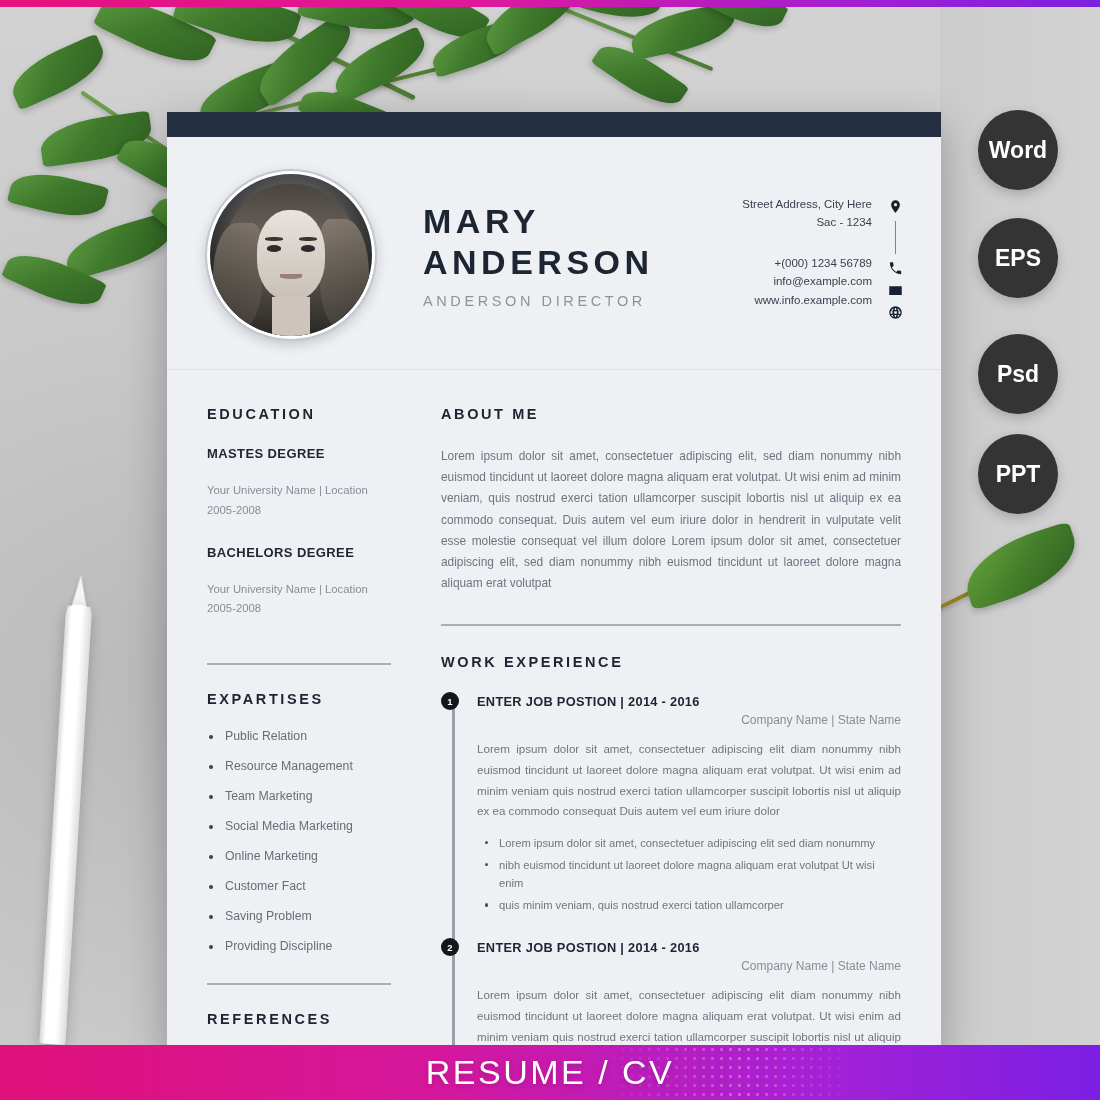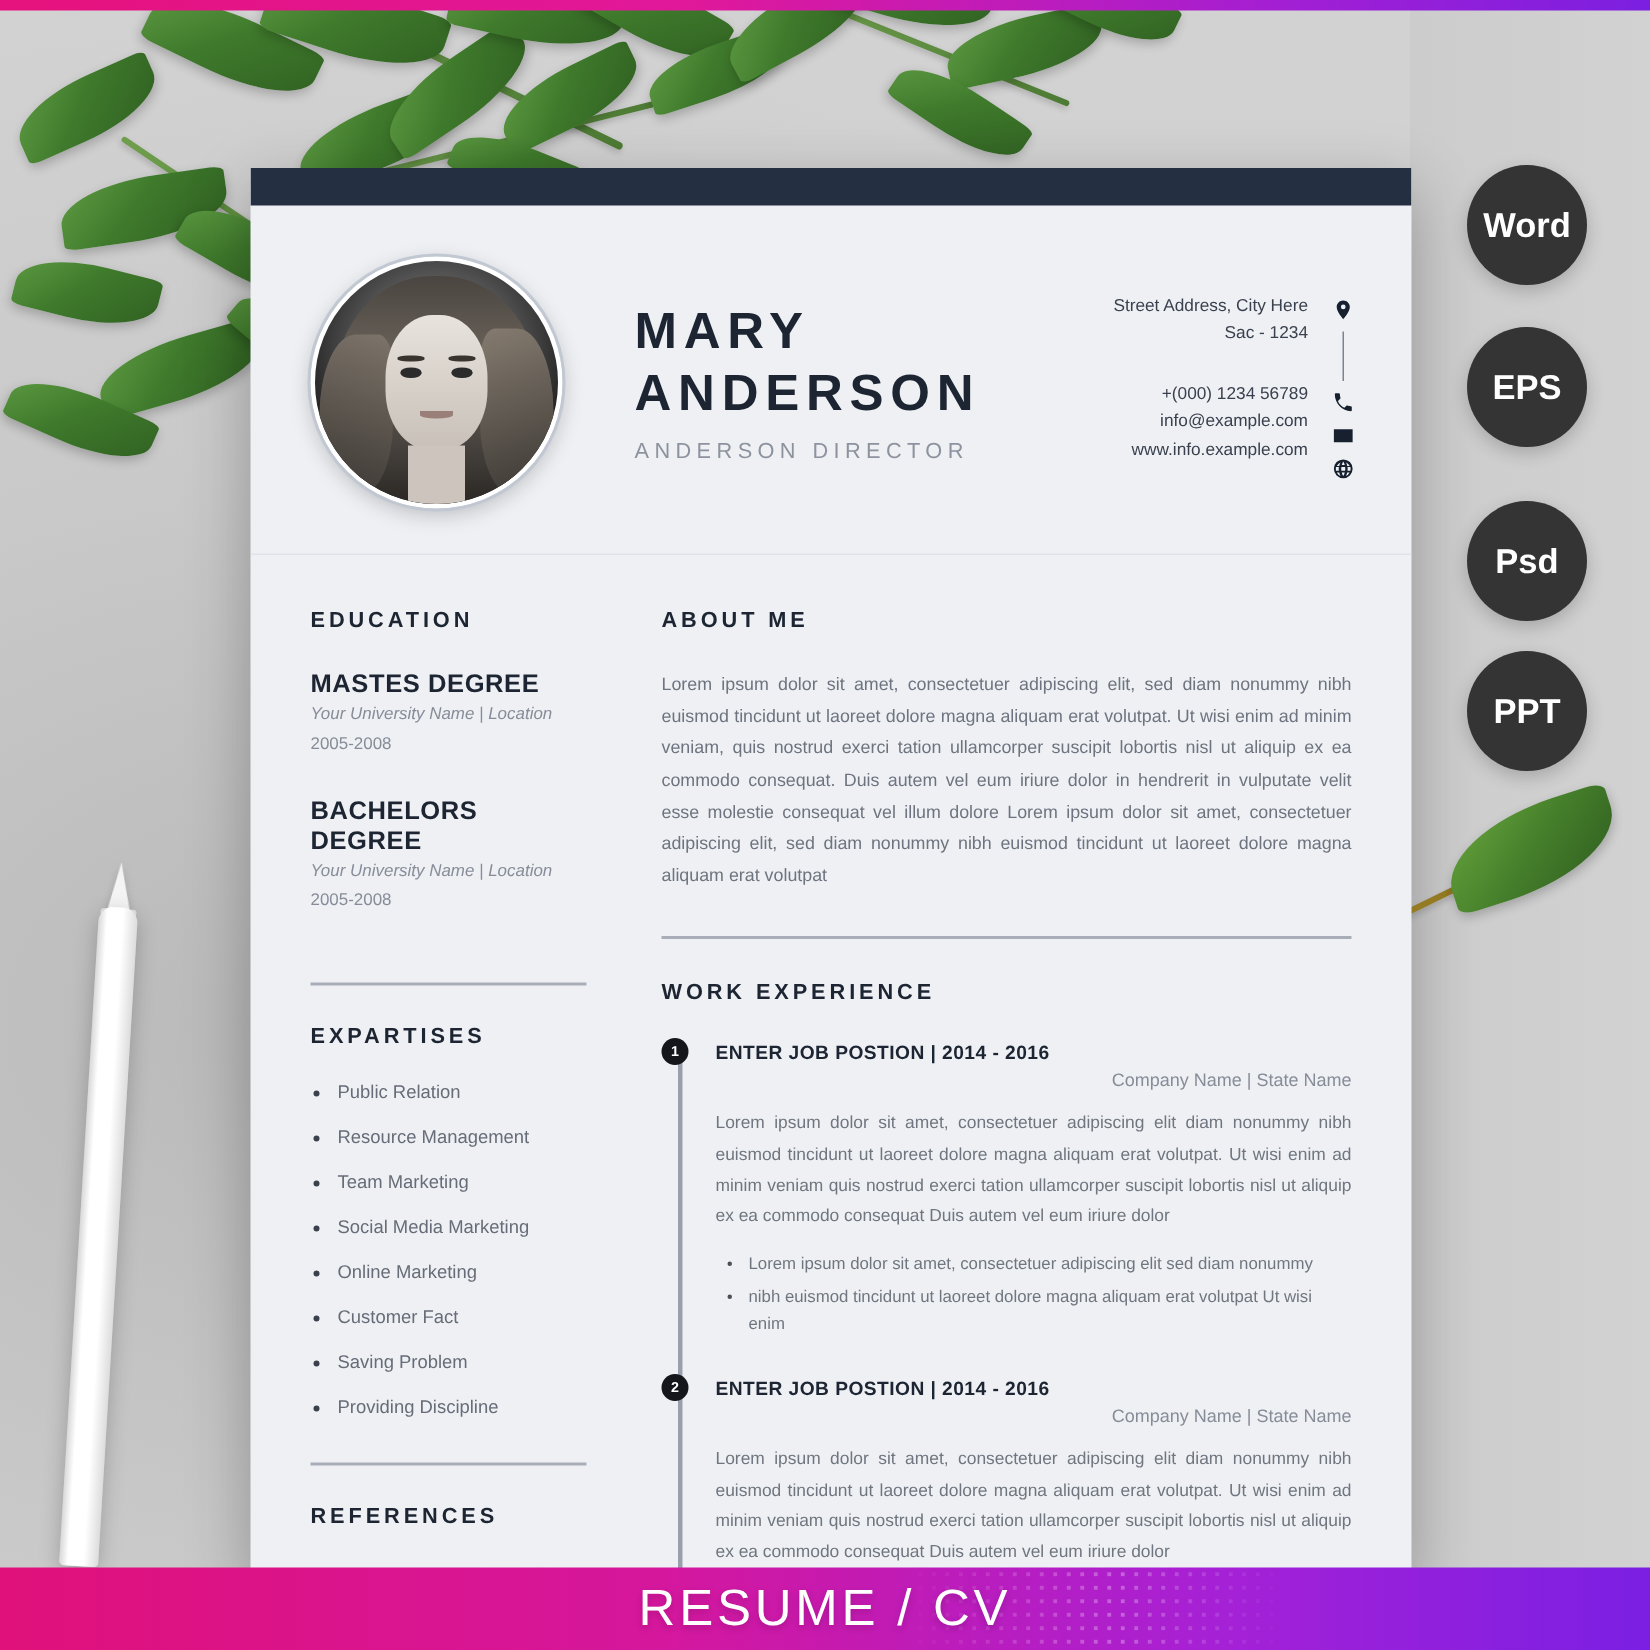--- a/index.html
+++ b/index.html
@@ -85,23 +85,23 @@
   
   #cols{display:flex;padding:0 0 0 0;}
   #side{width:250px;flex:0 0 250px;padding:36px 26px 0 40px;}
   #main{flex:1 1 auto;padding:36px 40px 0 24px;}
 
   .sec-h{font-size:14.5px;font-weight:700;letter-spacing:2.6px;color:#1d2533;}
   .hr{height:2px;background:#a8adb8;margin:26px 0 26px 0;}
 
   
   .edu{margin-top:24px;}
-  .edu-deg{font-size:17px;font-weight:700;letter-spacing:.4px;color:#1d2533;}
+  .edu-deg{font-size:13px;font-weight:700;letter-spacing:.4px;color:#1d2533;}
   .edu-uni,.edu-yr{font-size:11.3px;color:#878d98;line-height:1.75;}
-  .edu-uni{margin-top:1px;font-style:italic;}
+  .edu-uni{margin-top:20px;}
 
   
   #exp-list{list-style:none;margin-top:22px;}
   #exp-list li{position:relative;padding-left:18px;font-size:12.3px;color:#676d78;
     margin-bottom:16px;}
   #exp-list li::before{content:"";position:absolute;left:2px;top:6px;width:4px;height:4px;
     border-radius:50%;background:#3b414c;}
 
   
   #about-p{margin-top:24px;font-size:11.9px;line-height:1.78;color:#6e747f;text-align:justify;}
@@ -300,20 +300,21 @@
         <div id="timeline"></div>
 
         <div class="job">
           <div class="job-dot">1</div>
           <div class="job-t">ENTER JOB POSTION | 2014 - 2016</div>
           <div class="job-c">Company Name  | State Name</div>
           <div class="job-d">Lorem ipsum dolor sit amet, consectetuer adipiscing elit diam nonummy nibh euismod tincidunt ut laoreet dolore magna aliquam erat volutpat. Ut wisi enim ad minim veniam quis nostrud exerci tation ullamcorper suscipit lobortis nisl ut aliquip ex ea commodo consequat Duis autem vel eum iriure dolor</div>
           <ul class="job-b">
             <li>Lorem ipsum dolor sit amet, consectetuer adipiscing elit sed diam nonummy</li>
             <li>nibh euismod tincidunt ut laoreet dolore magna aliquam erat volutpat Ut wisi enim</li>
+            <li>quis minim veniam, quis nostrud exerci tation ullamcorper</li>
           </ul>
         </div>
 
         <div class="job">
           <div class="job-dot">2</div>
           <div class="job-t">ENTER JOB POSTION | 2014 - 2016</div>
           <div class="job-c">Company Name  | State Name</div>
           <div class="job-d">Lorem ipsum dolor sit amet, consectetuer adipiscing elit diam nonummy nibh euismod tincidunt ut laoreet dolore magna aliquam erat volutpat. Ut wisi enim ad minim veniam quis nostrud exerci tation ullamcorper suscipit lobortis nisl ut aliquip ex ea commodo consequat Duis autem vel eum iriure dolor</div>
 
         </div>

